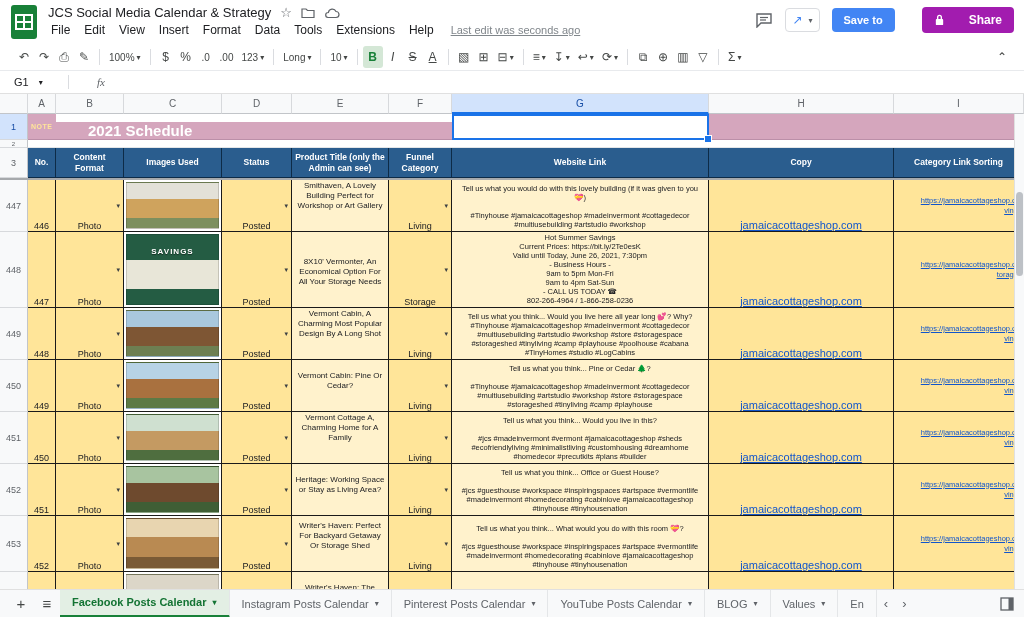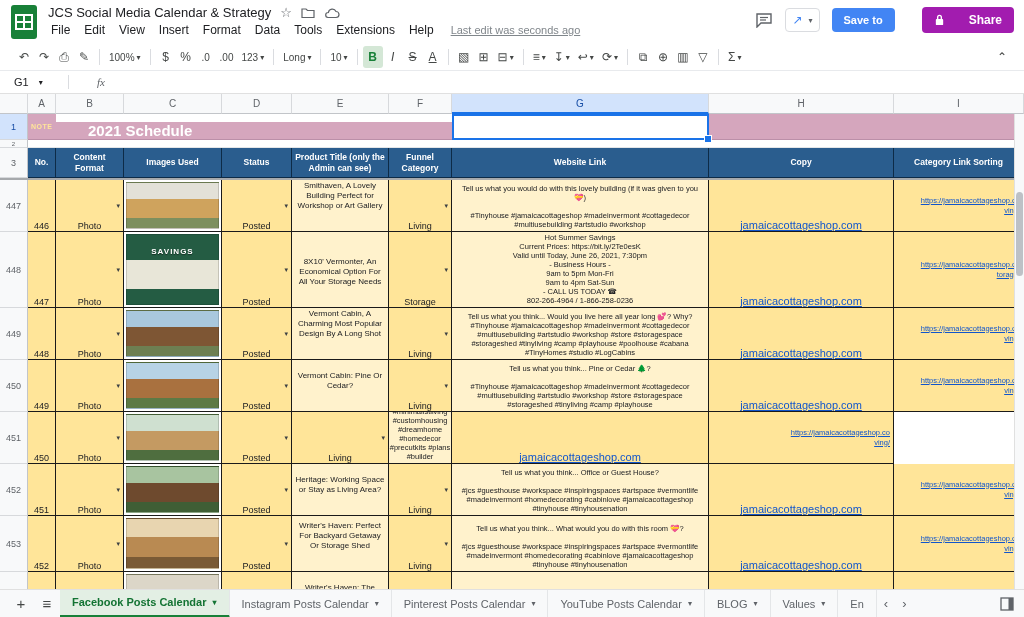--- a/index.html
+++ b/index.html
@@ -425,20 +425,21 @@
       <span>Photo</span>
       <span class="dd">▾</span>
     </div>
     <div class="cell c-img">
       <div class="imgph" style="background: linear-gradient(rgb(207, 224, 208) 0%, rgb(207, 224, 208) 36%, rgb(196, 154, 98) 36%, rgb(196, 154, 98) 78%, rgb(79, 110, 63) 78%);"></div>
     </div>
     <div class="cell bg-y center">
       <span>Posted</span>
       <span class="dd">▾</span>
     </div>
+    <div class="cell bg-ly c-title center">Vermont Cottage A, Charming Home for A Family</div>
     <div class="cell bg-y center">
       <span>Living</span>
       <span class="dd">▾</span>
     </div>
     <div class="cell bg-ly c-copy center">
       <span>Tell us what you think... Would you live in this?
 
 #jcs #madeinvermont #vermont #jamaicacottageshop #sheds #ecofriendlyliving #minimalistliving #customhousing #dreamhome #homedecor #precutkits #plans #builder</span>
     </div>
     <div class="cell bg-y c-weblink center">

